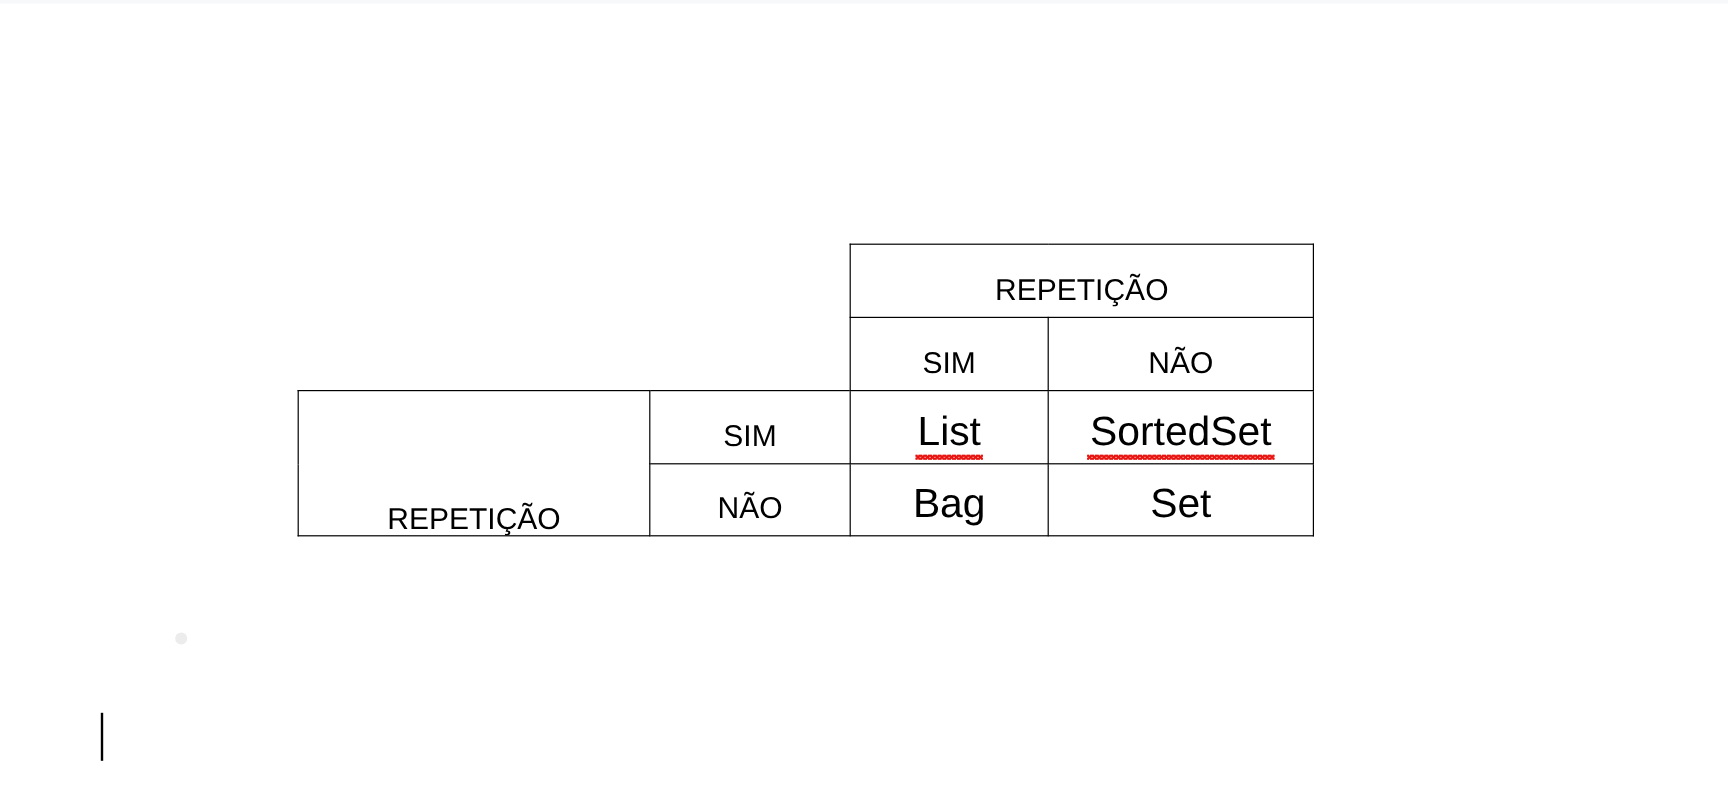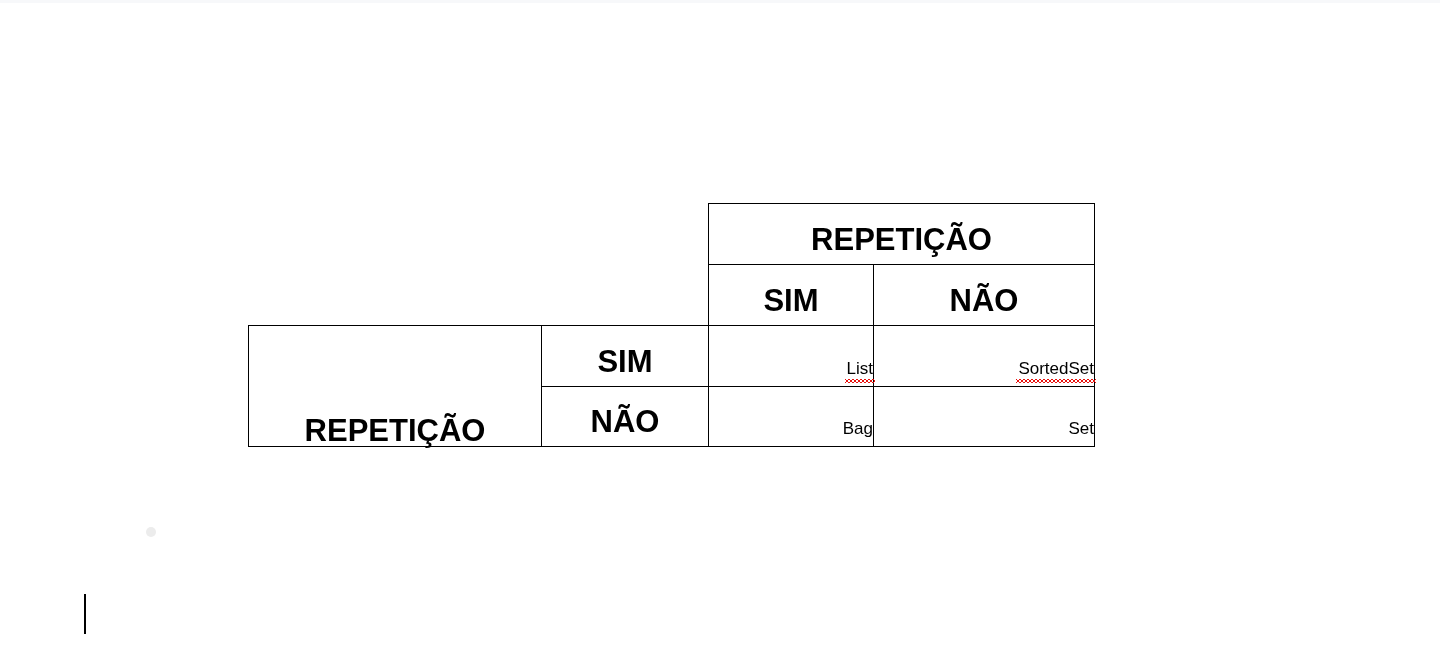--- a/index.html
+++ b/index.html
@@ -56,27 +56,26 @@
   .row-h1 { height: 61px; }
   .row-h2 { height: 61px; }
   .row-d1 { height: 61px; }
   .row-d2 { height: 60px; }
 
   .cell-text {
     display: block;
     padding-bottom: 9px;
   }
   .bold-hdr {
-    font-weight: bold;
-    font-size: 31px;
+    font-weight: normal;
+    font-size: 25px;
   }
   .plain-val {
     font-weight: normal;
-    font-size: 17px;
-    text-align: right;
+    font-size: 34px;
   }
 
   
   td.corner-label {
     vertical-align: top;
   }
   td.corner-label .cell-text {
     padding-top: 23px;
     padding-bottom: 0;
   }

